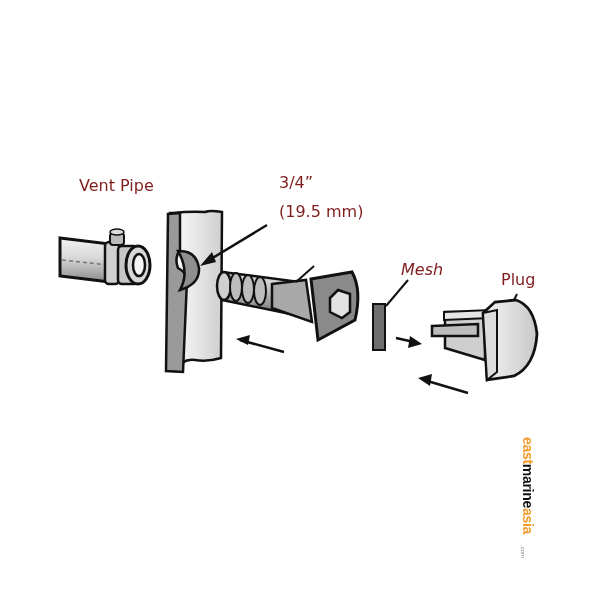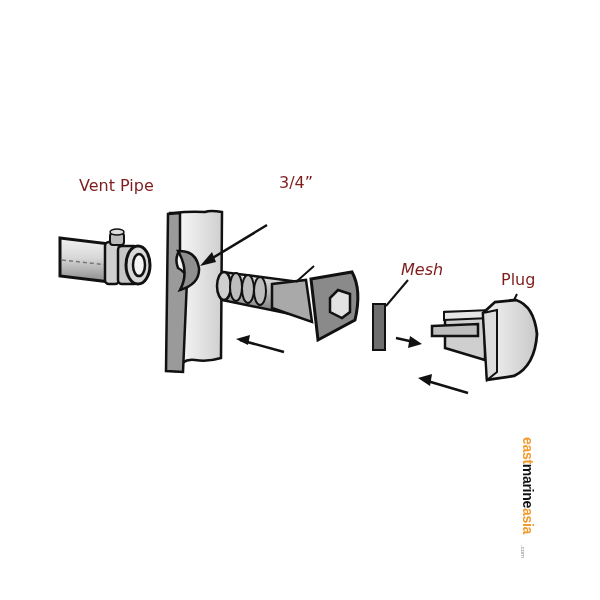--- a/index.html
+++ b/index.html
@@ -103,20 +103,21 @@
 
     <g>
       <line x1="468" y1="393" x2="424" y2="380" stroke="#111" stroke-width="2.5"></line>
       <polygon points="418,378 432,374 430,386" fill="#111"></polygon>
     </g>
   </svg>
 
   <div class="label lbl-vent">Vent Pipe</div>
   <div class="label lbl-hole">
     <div>3/4”</div>
+    <div>(19.5 mm)</div>
   </div>
   <div class="label lbl-mesh">Mesh</div>
   <div class="label lbl-plug">Plug</div>
 
   <div class="logo">
     <div class="logo-inner">
       <span class="logo-east">east</span><span class="logo-marine">marine</span><span class="logo-asia">asia</span>
     </div>
     <div class="logo-com">.com</div>
   </div>

